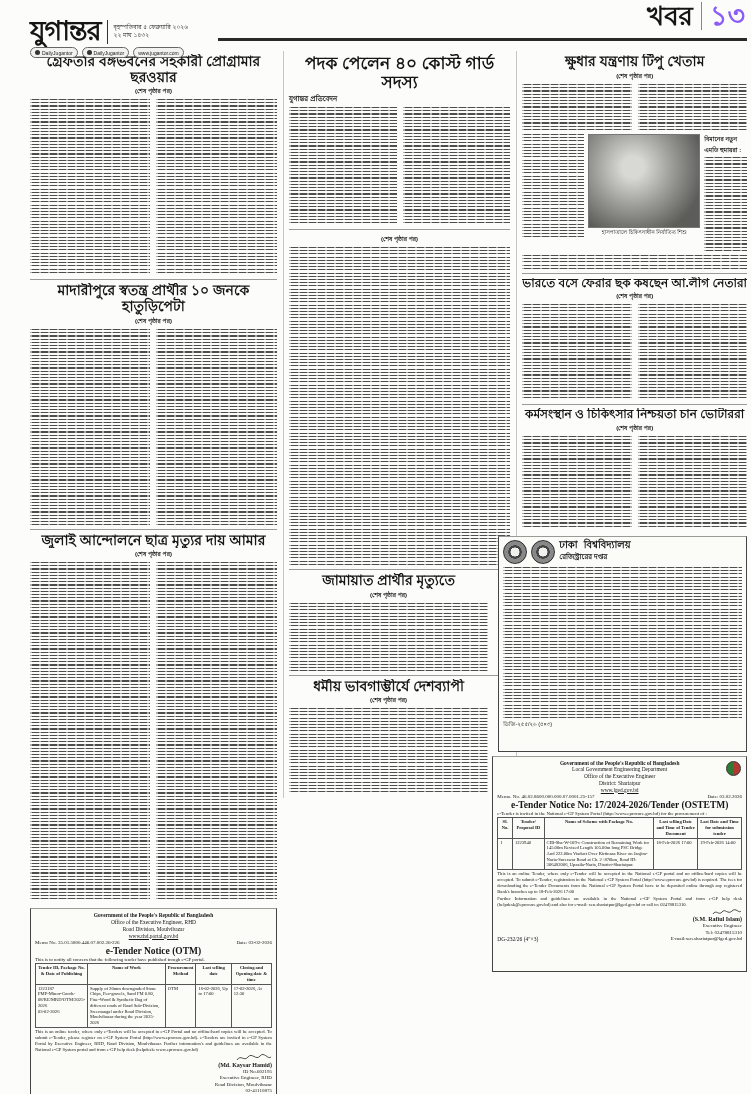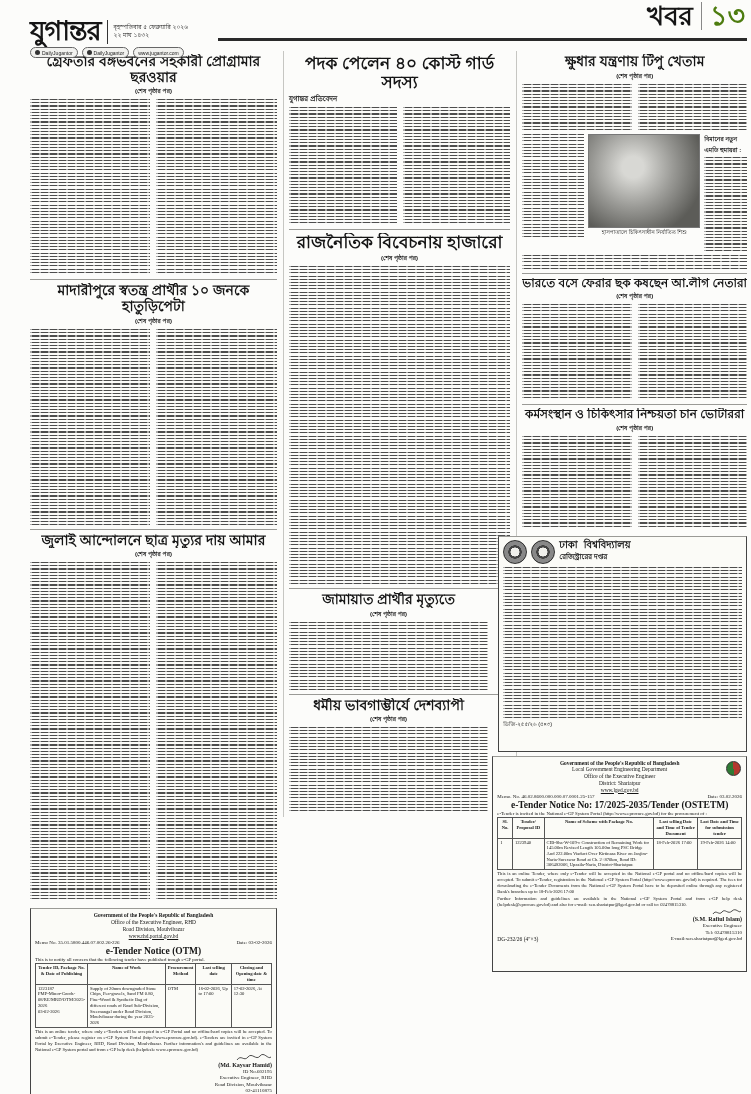--- a/index.html
+++ b/index.html
@@ -12,21 +12,21 @@
   .logo{font-size:27px;font-weight:bold;letter-spacing:-1px;line-height:1;}
   .mh-divider{width:1px;height:24px;background:#333;}
   .mh-dates{display:flex;flex-direction:column;font-size:6px;line-height:1.3;color:#222;}
   .badges{display:flex;gap:4px;margin-top:2px;}
   .badge{display:flex;align-items:center;gap:2px;border:1px solid #666;border-radius:6px;
          padding:0 4px;height:9px;font-size:5px;color:#222;background:#f2f2ef;}
   .badge .bicon{width:5px;height:5px;border-radius:50%;background:#333;display:inline-block;}
   .mh-right{position:absolute;right:6px;top:2px;display:flex;align-items:center;gap:8px;}
   .section-name{font-size:26px;font-weight:bold;line-height:1;}
   .pgdiv{width:1px;height:28px;background:#888;}
-  .page-number{font-size:27px;font-weight:bold;color:#4d7c0f;line-height:1;}
+  .page-number{font-size:27px;font-weight:bold;color:#8b5cf6;line-height:1;}
   .mh-rule{position:absolute;left:218px;right:4px;top:38px;height:3px;background:#2a2a2a;}
   
   .content{display:flex;gap:6px;padding:2px 4px 4px 30px;align-items:flex-start;}
   .col{display:flex;flex-direction:column;}
   .col-left{width:252px;}
   .col-mid{width:226px;}
   .col-right{width:227px;}
   .col + .col{border-left:1px solid #c6c6c2;padding-left:5px;}
   
   .story{padding:3px 0 4px 0;}
@@ -208,21 +208,20 @@
       <article class="story">
         <h2 class="hl hl-xl">পদক পেলেন ৪০ কোস্ট গার্ড সদস্য</h2>
         <div class="byline">যুগান্তর প্রতিবেদন</div>
         <div class="cols2">
           <div class="tx" style="height:118px"></div>
             <div class="tx" style="height:118px"></div>
         </div>
       </article>
 
       <article class="story">
-        <h2 class="hl hl-xl">রাজনৈতিক বিবেচনায় হাজারো</h2>
         <div class="cont">(শেষ পৃষ্ঠার পর)</div>
         <div class="tx" style="height:318px"></div>
       </article>
 
 
 
       <article class="story narrow">
         <h2 class="hl hl-lg">জামায়াত প্রার্থীর মৃত্যুতে</h2>
         <div class="cont">(শেষ পৃষ্ঠার পর)</div>
         <div class="tx" style="height:68px"></div>
@@ -297,21 +296,21 @@
           <div class="g1">Government of the People's Republic of Bangladesh</div>
           <div>Local Government Engineering Department</div>
           <div>Office of the Executive Engineer</div>
           <div>District: Shariatpur</div>
           <div class="url">www.lged.gov.bd</div>
         </div>
         <div class="memo-row">
           <span>Memo. No. 46.02.8600.000.000.07.0001.25-157</span>
           <span>Date: 03.02.2026</span>
         </div>
-        <div class="tender-title">e-Tender Notice No: 17/2025-2035/Tender (OSTETM)</div>
+        <div class="tender-title">e-Tender Notice No: 17/2024-2026/Tender (OSTETM)</div>
         <div class="intro">e-Tender is invited in the National e-GP System Portal (http://www.eprocure.gov.bd) for the procurement of :</div>
         <table class="tt">
           <tbody>
               <tr>
             <th style="width:6%">Sl. No.</th>
             <th style="width:13%">Tender/ Proposal ID</th>
             <th style="width:45%">Name of Scheme with Package No.</th>
             <th style="width:18%">Last selling Date and Time of Tender Document</th>
             <th style="width:18%">Last Date and Time for submission tender</th>
           </tr>

